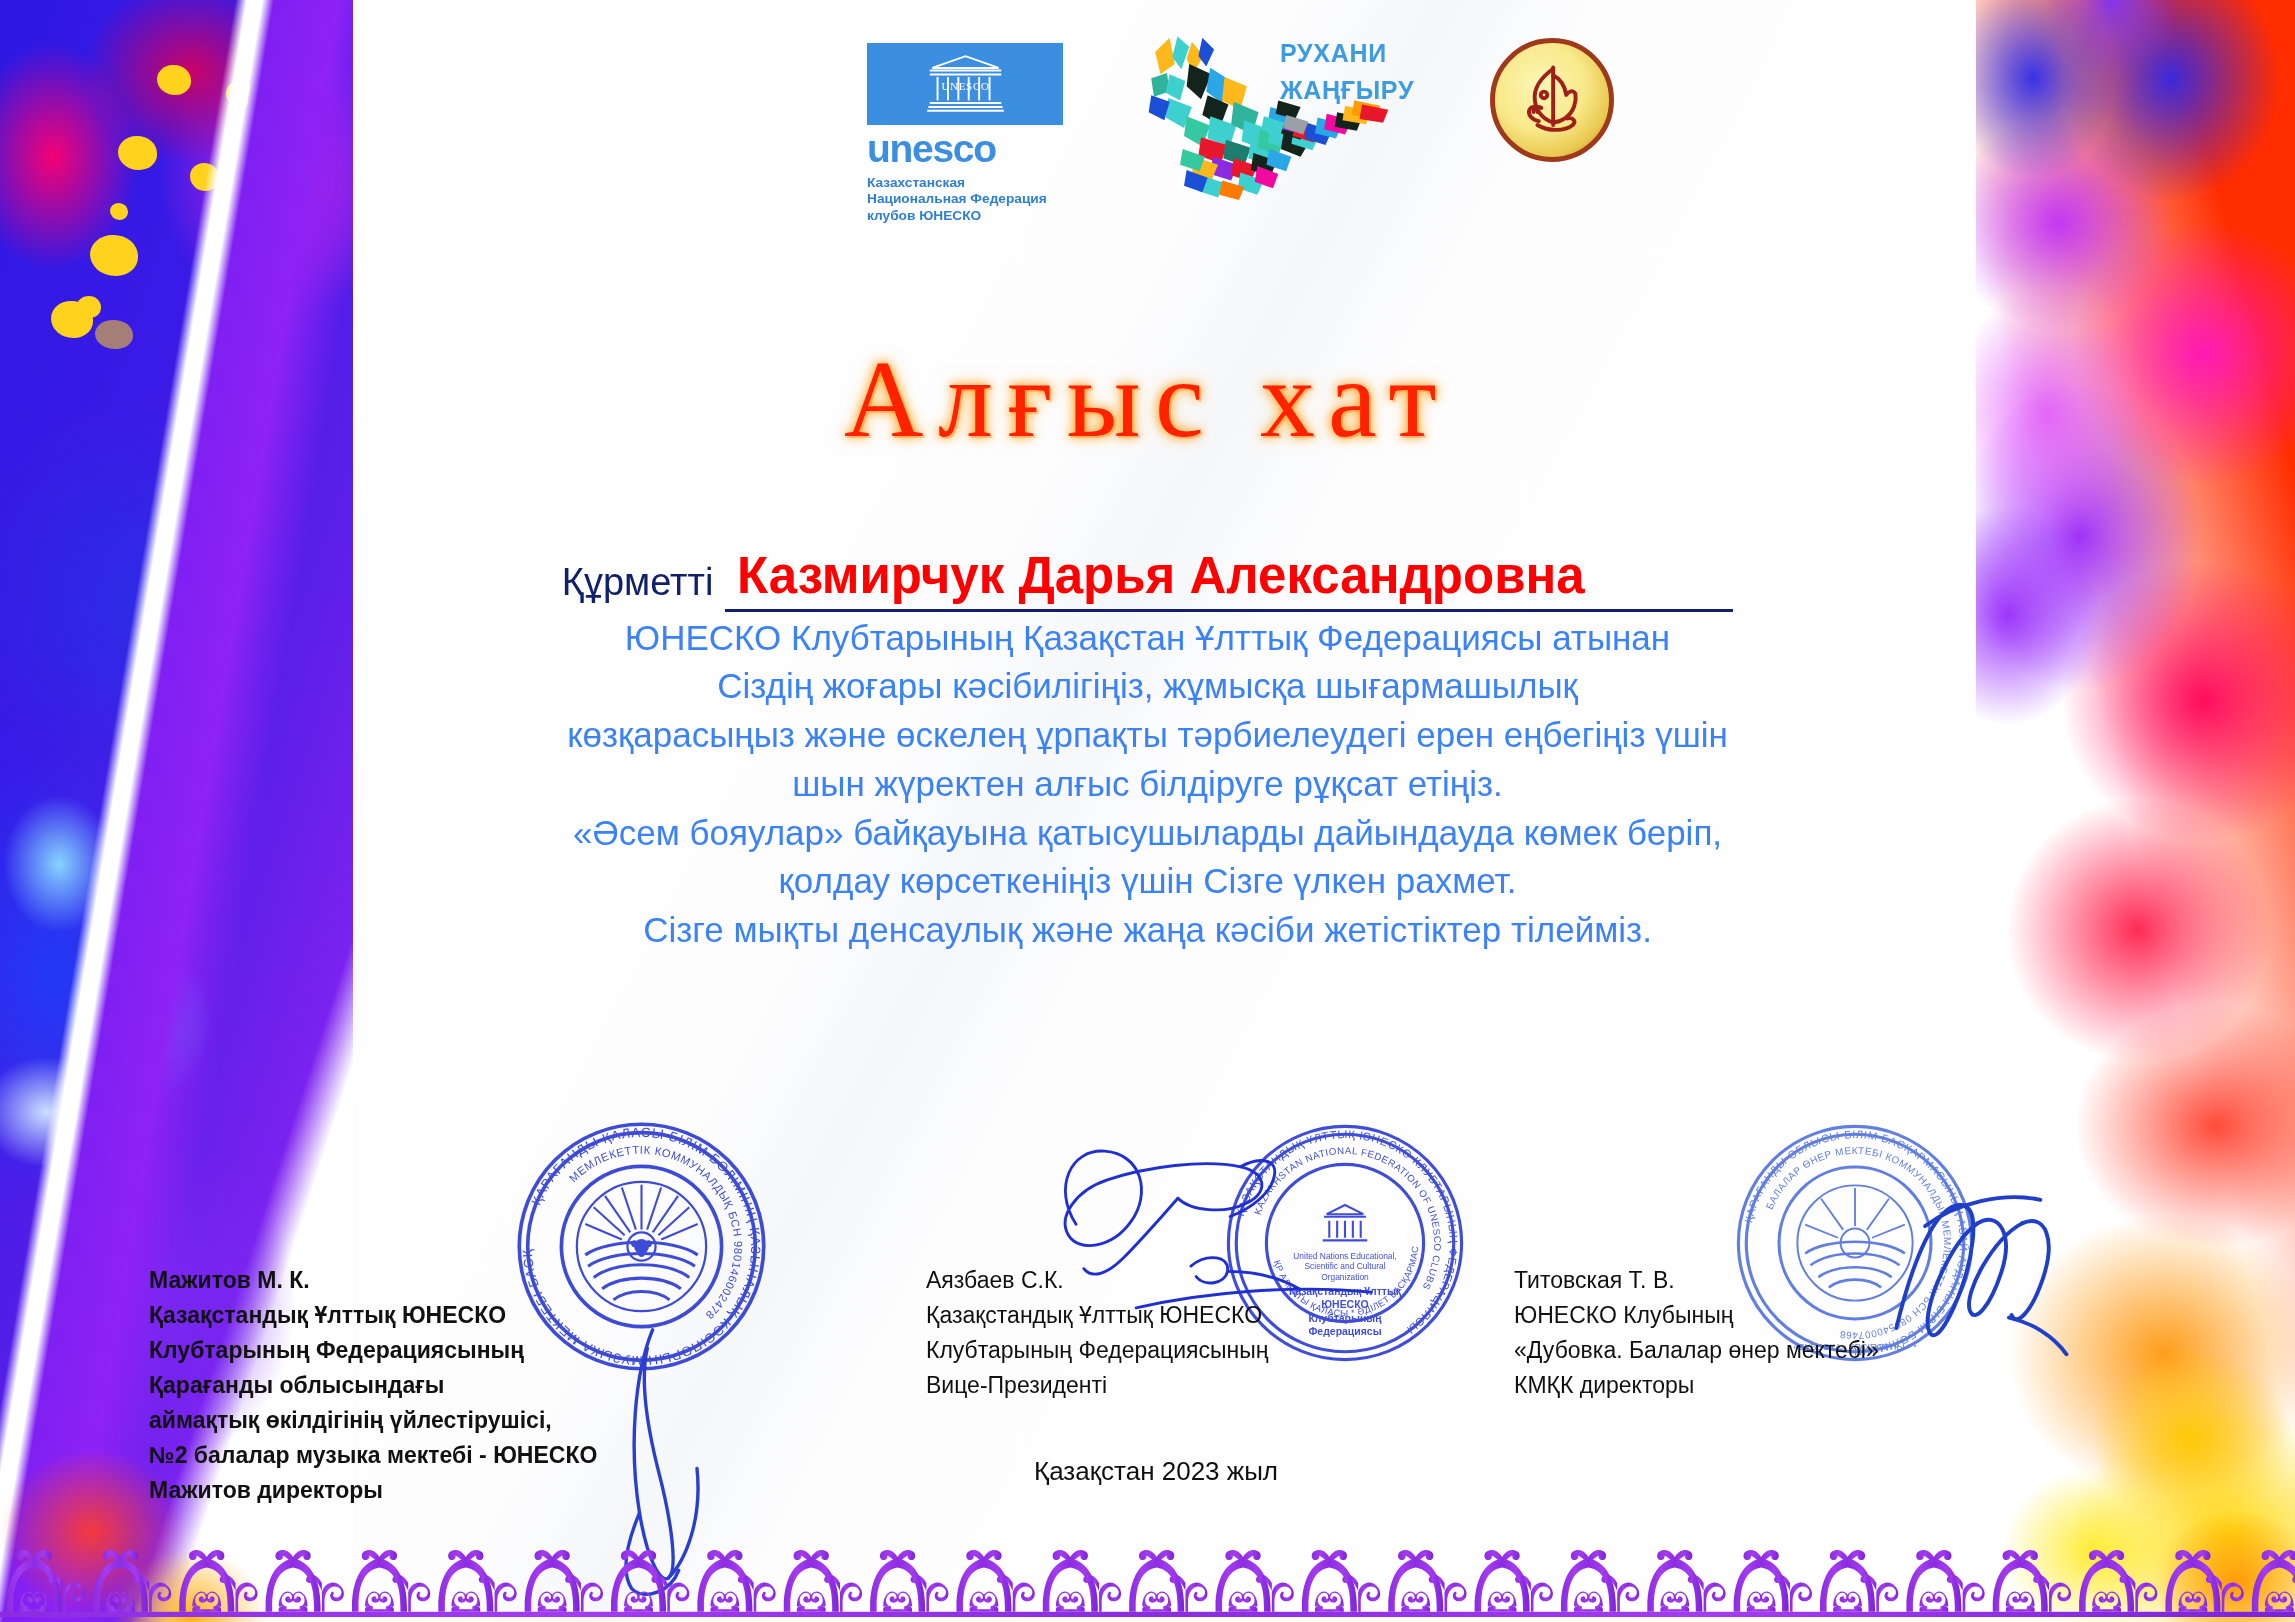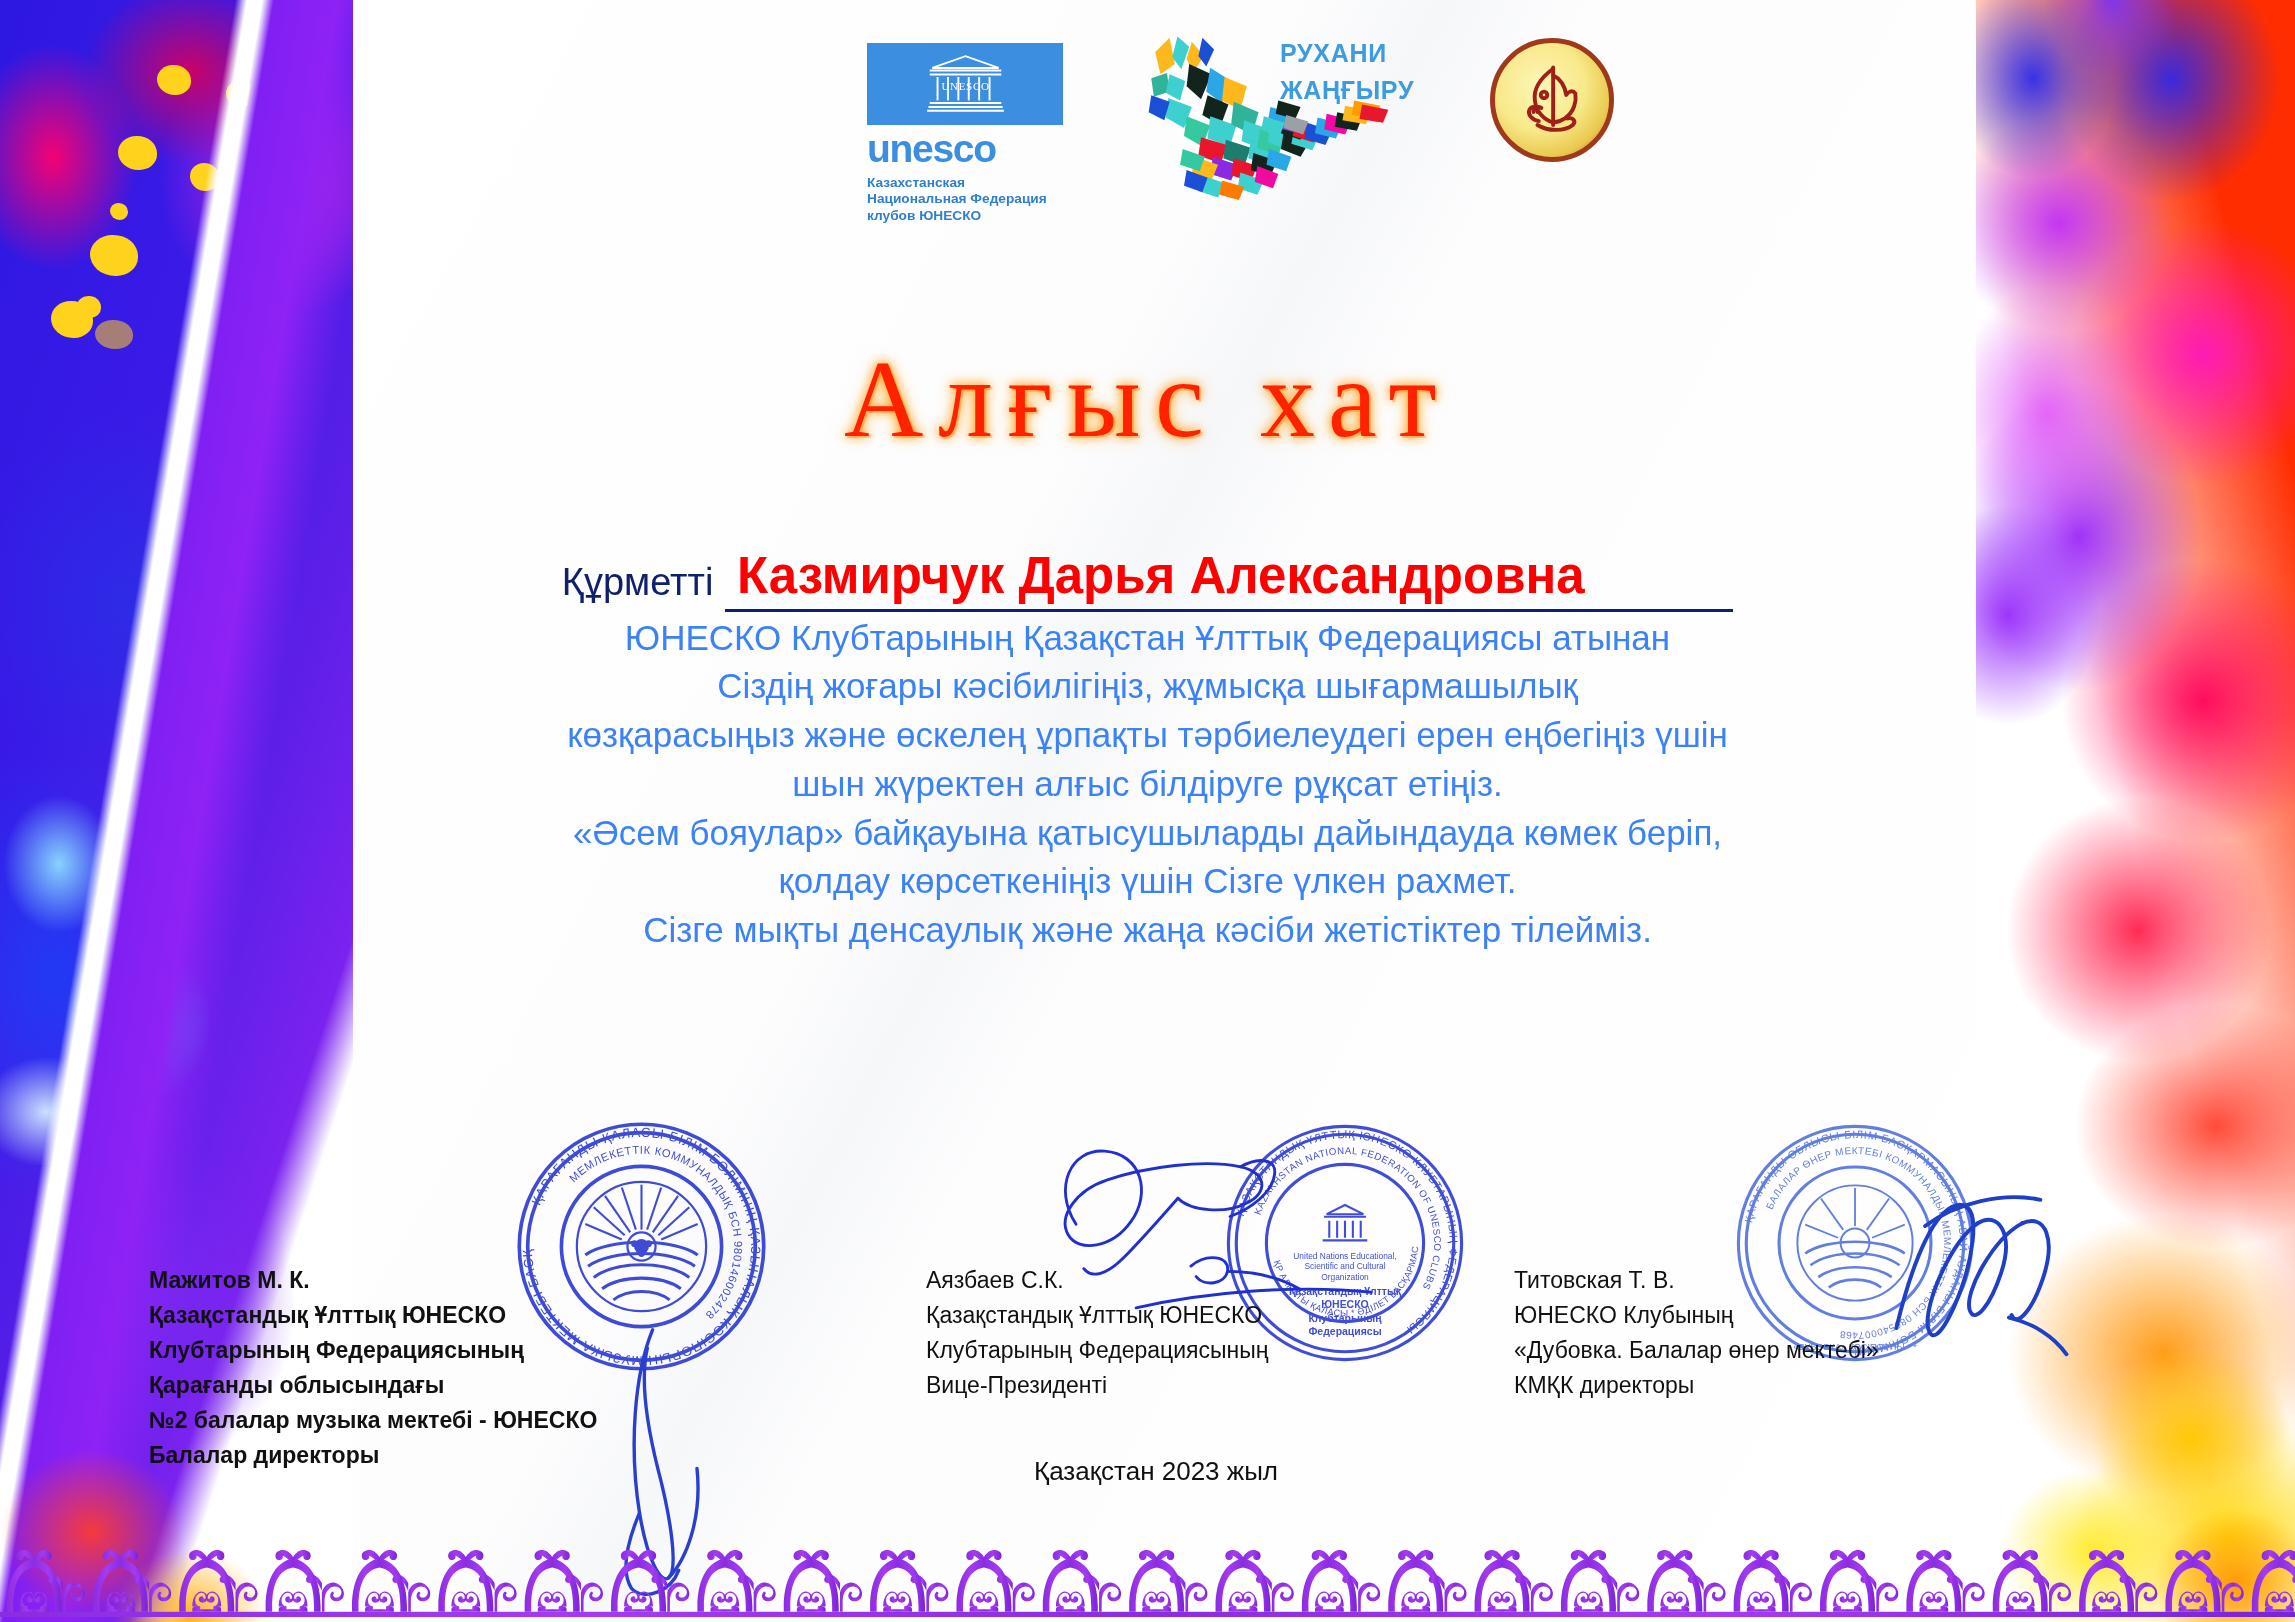--- a/index.html
+++ b/index.html
@@ -563,22 +563,23 @@
         <path d="M66 196 C80 182 92 150 88 112"></path>
       </g>
     </svg>
   </div>
 
   <div class="sig sig-left">
     <div>Мажитов М. К.</div>
     <div>Қазақстандық Ұлттық ЮНЕСКО</div>
     <div>Клубтарының Федерациясының</div>
     <div>Қарағанды облысындағы</div>
+    <div>аймақтық өкілдігінің үйлестірушісі,</div>
     <div>№2 балалар музыка мектебі - ЮНЕСКО</div>
-    <div>Балалар директоры</div>
+    <div>Мажитов директоры</div>
   </div>
 
   <div class="sig sig-center">
     <div>Аязбаев С.К.</div>
     <div>Қазақстандық Ұлттық ЮНЕСКО</div>
     <div>Клубтарының Федерациясының</div>
     <div>Вице-Президенті</div>
   </div>
 
   <div class="sig sig-right">

